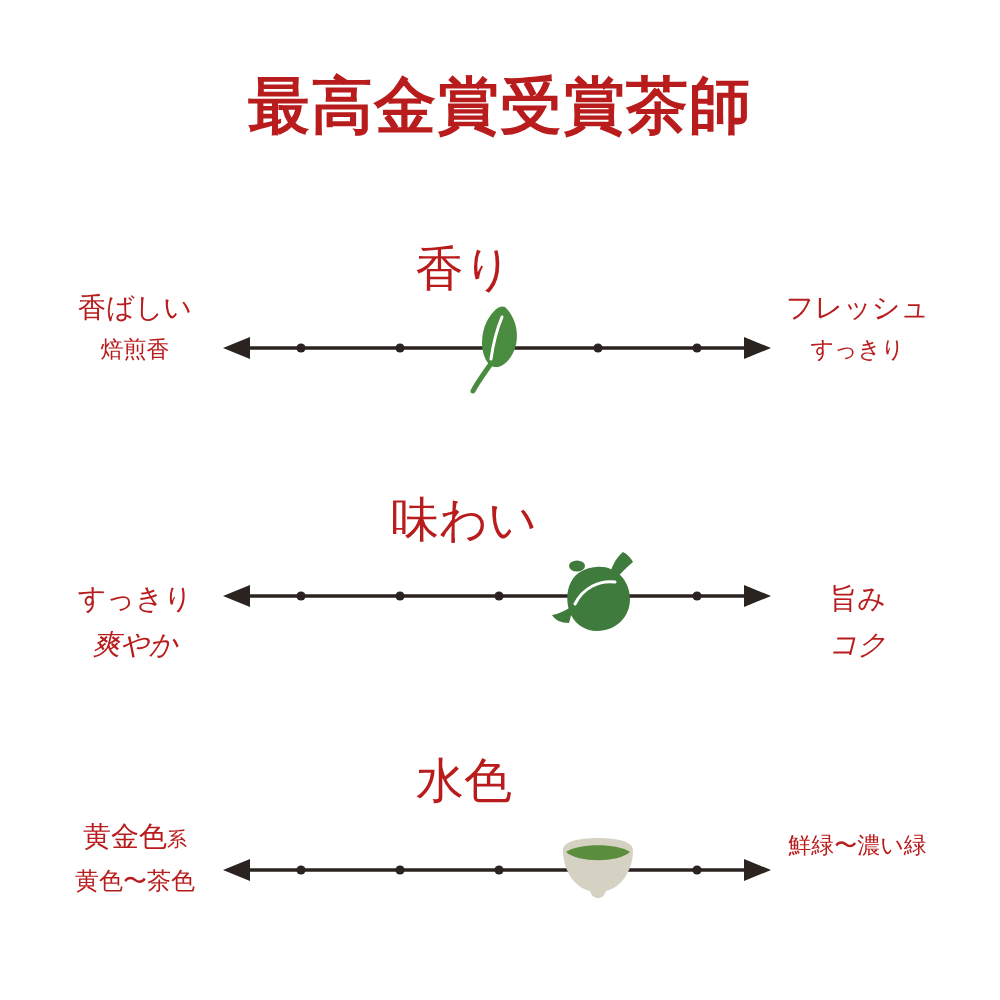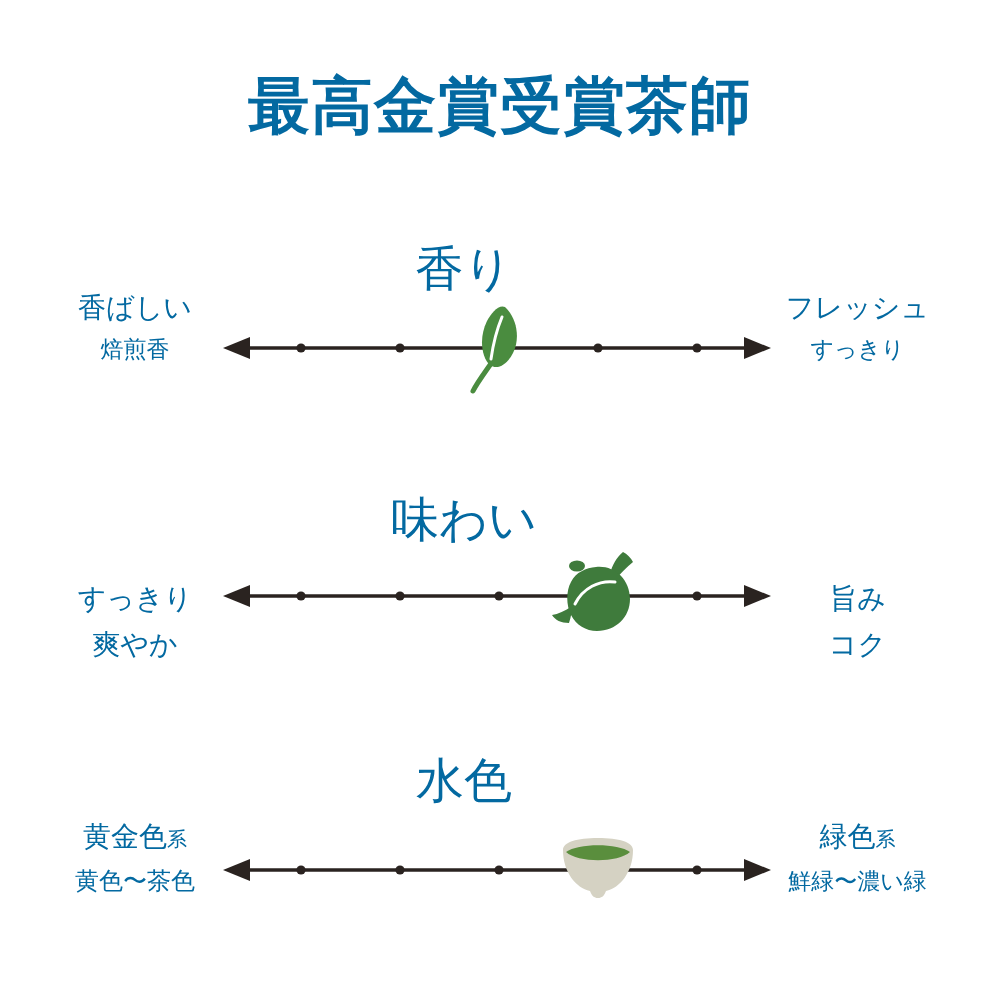--- a/index.html
+++ b/index.html
@@ -1,18 +1,18 @@
 <!DOCTYPE html>
 <html><head>
 <meta charset="utf-8">
 <style>
   html,body { margin:0; padding:0; background:#fff; }
   .canvas {
     position:relative; width:1000px; height:1000px; background:#ffffff;
-    font-family:"Liberation Sans", sans-serif; color:#0369a1; overflow:hidden;
+    font-family:"Liberation Sans", sans-serif; color:#b91c1c; overflow:hidden;
   }
   .serif { font-family:"Liberation Serif", serif; }
   .main-title {
     position:absolute; top:72px; left:0; width:1000px; text-align:center;
     font-size:62px; font-weight:bold; letter-spacing:1px; line-height:1.1;
   }
   .scale-title {
     position:absolute; left:0; width:896px; text-align:center;
     font-size:48px; line-height:1.15; font-weight:400;margin-left:16px;
   }
@@ -22,21 +22,21 @@
   .axis-1 { top:335px; } .axis-2 { top:583px; } .axis-3 { top:857px; }
 
   .label-block { position:absolute; text-align:center; }
   .lb-left  { left:35px;  width:200px; }
   .lb-right { left:760px; width:195px; }
   .row1 { top:291px; } .row2 { top:582px; } .row3 { top:820px; }
 
   .label-block p { margin:0; }
   p.main   { font-size:28px; line-height:33px; }
   p.sub    { font-size:23px; line-height:26px; margin-top:12px; }
-  p.sub-lg { font-size:28px; line-height:33px; margin-top:13px; }
+  p.sub-lg { font-size:28px; line-height:33px; margin-top:13px;font-style:italic; }
   p.sub-md { font-size:24px; line-height:27px; margin-top:11px; }
   .suffix  { font-size:20px; }
 
   .marker { position:absolute; }
   .marker-leaf   { top:303px; width:70px; height:92px; }
   .marker-teapot { top:549px; width:92px; height:88px; }
   .marker-cup    { top:836px; width:76px; height:64px; }
   .marker svg { display:block; width:100%; height:100%; }
 </style>
 </head>
@@ -128,21 +128,20 @@
       <polygon points="549,13 522,2 522,24" fill="#2a2320"></polygon>
       <circle cx="79" cy="13" r="4.6" fill="#2a2320"></circle>
       <circle cx="178" cy="13" r="4.6" fill="#2a2320"></circle>
       <circle cx="277" cy="13" r="4.6" fill="#2a2320"></circle>
       <circle cx="376" cy="13" r="4.6" fill="#2a2320"></circle>
       <circle cx="475" cy="13" r="4.6" fill="#2a2320"></circle>
     </svg>
   </div>
 
   <div class="label-block lb-right row3">
-    <p class="main"><span>緑色</span><span class="suffix">系</span></p>
     <p class="sub">鮮緑〜濃い緑</p>
   </div>
 
   <div class="marker marker-cup" style="left: 560px;">
     <svg viewBox="0 0 76 64">
       <path d="M3 14 C3 36 16 52 30 55 C32 60 34 62 38 62 C42 62 44 60 46 55 C60 52 73 36 73 14 C73 6 59 2 38 2 C17 2 3 6 3 14 Z" fill="#d5d2c3"></path>
       <path d="M6 16 C18 7 58 7 70 16 C58 27 18 27 6 16 Z" fill="#5a8e3d"></path>
     </svg>
   </div>
 

